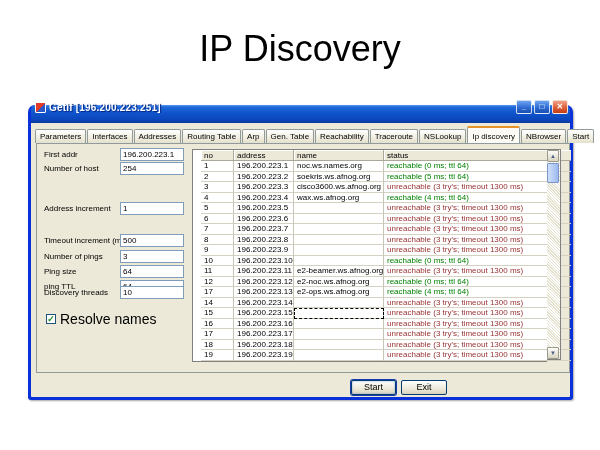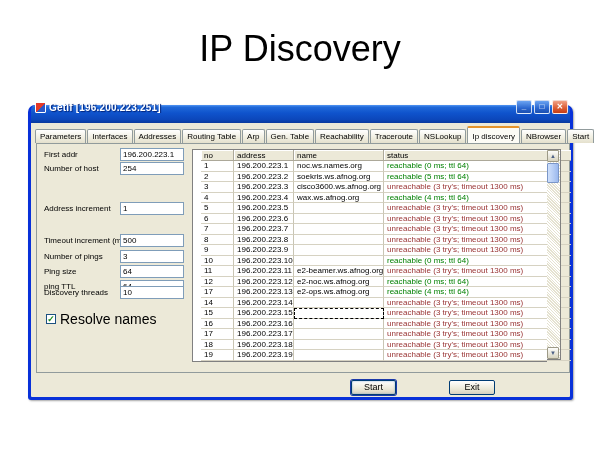--- a/index.html
+++ b/index.html
@@ -131,21 +131,21 @@
     position:absolute; left:7px; top:256px; width:410px; height:16px;
     background:#fff; border:1px solid #7f9db9; font-size:9px; padding:2px 3px; color:#000;
   }
   .btn {
     position:absolute; top:257px; height:15px; font-size:9px; text-align:center; line-height:13px;
     background:linear-gradient(180deg,#ffffff,#ece9d8 60%,#d8d0bf);
     border:1px solid #003c74; border-radius:2px; color:#000;
   }
   .btn.default { box-shadow:0 0 0 1px #1c3aa9, inset 0 0 2px #7da2ce; }
   .btn-start { left:320px; width:45px; }
-  .btn-exit  { left:370px; width:46px;margin-left:48px; }
+  .btn-exit  { left:370px; width:46px; }
 </style>
 </head>
 <body>
 
 <div class="slide-title">IP Discovery</div>
 
 <div class="window">
   <div class="titlebar">
     <span class="app-icon"></span>
     <span class="title-text">GetIf [196.200.223.251]</span>

